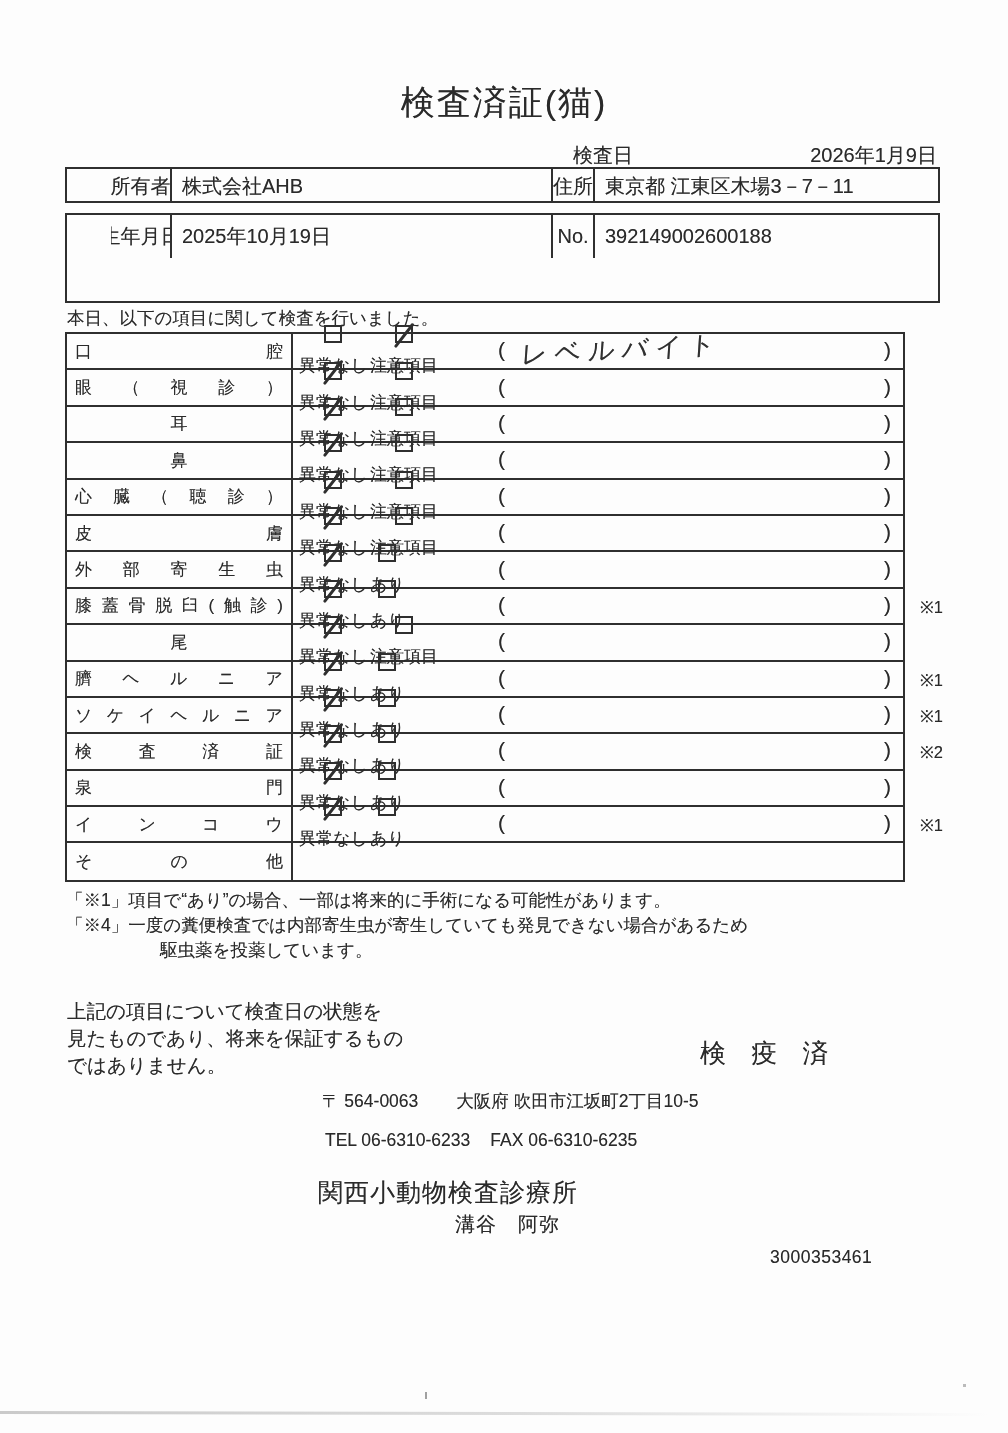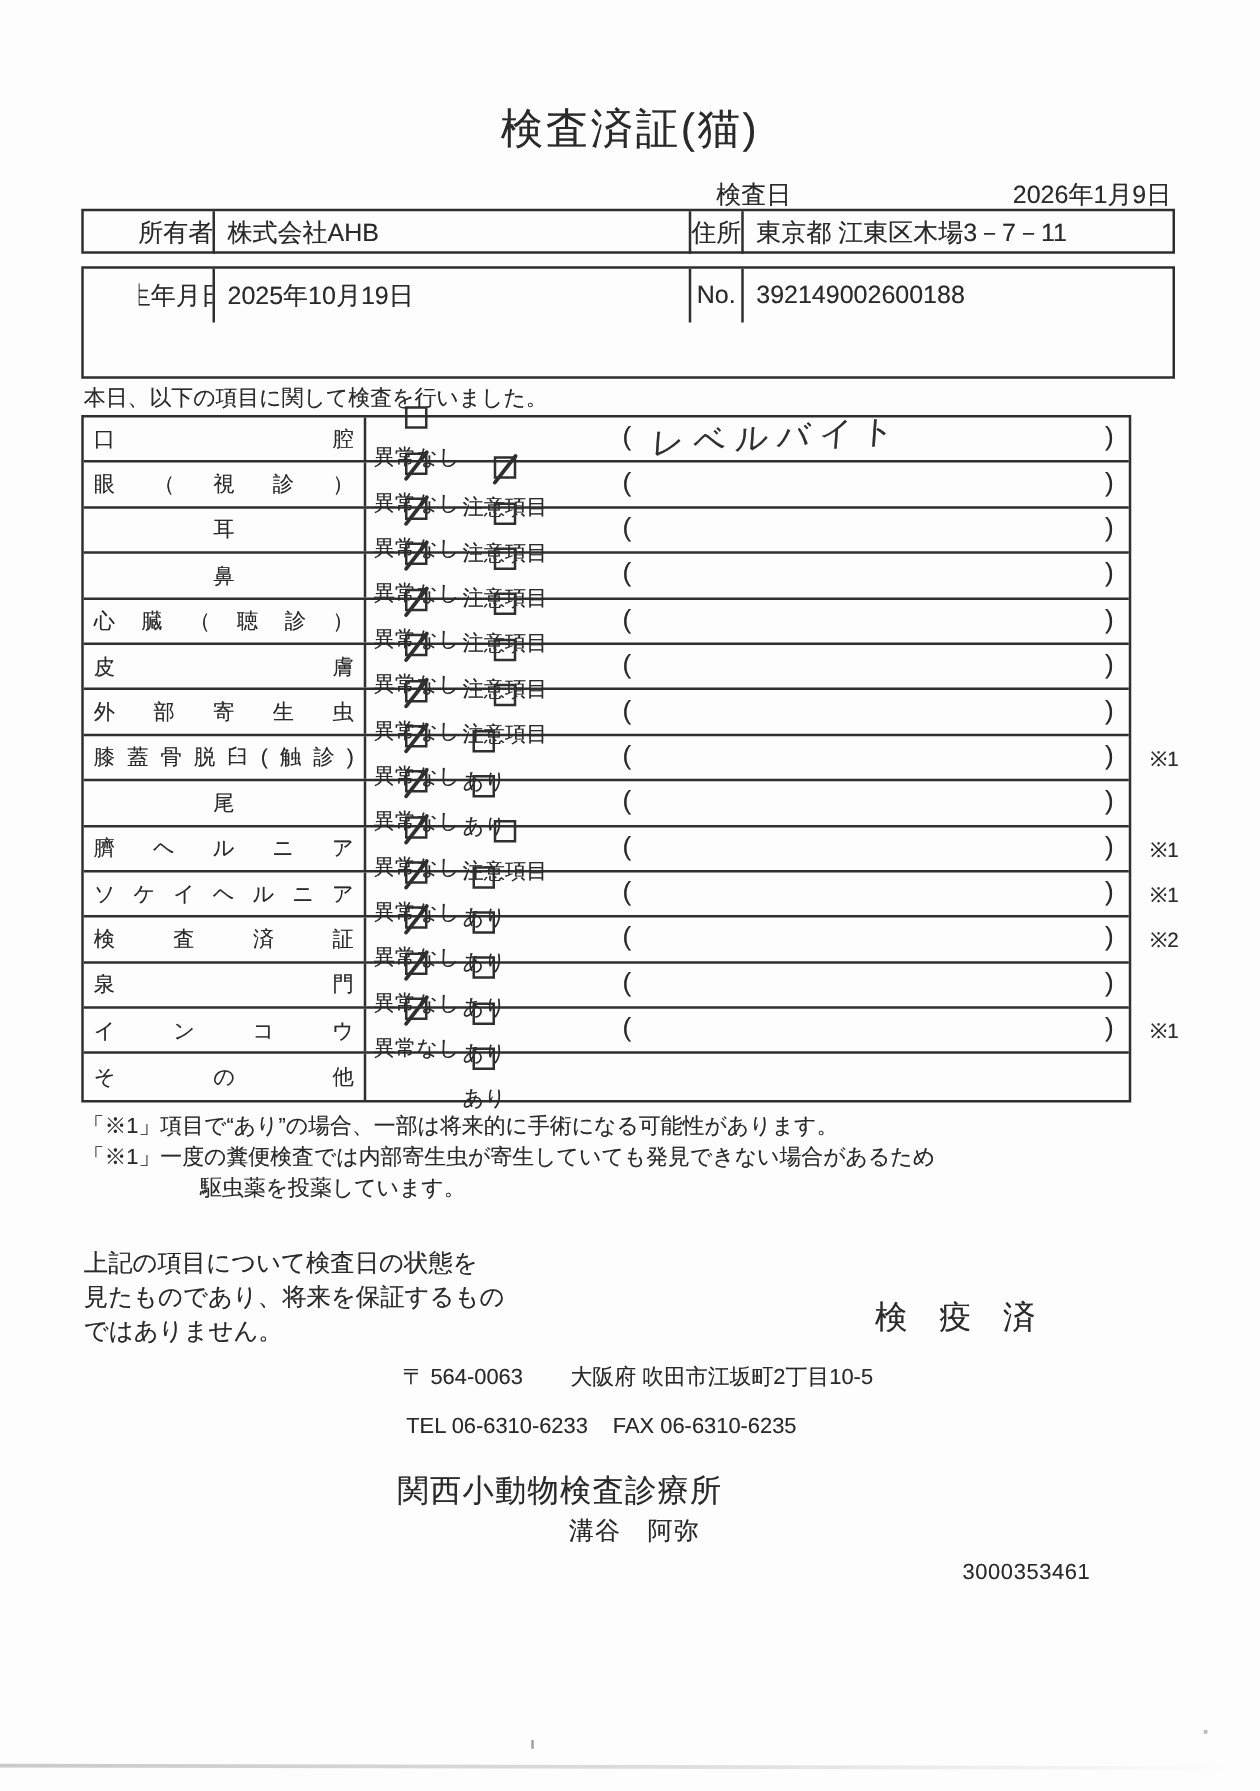--- a/index.html
+++ b/index.html
@@ -37,21 +37,21 @@
   .exam{top:332px;left:65px;width:840px;border:2px solid var(--line);box-sizing:border-box;}
   .trow{display:flex;height:36.4px;border-bottom:2px solid var(--line);box-sizing:border-box;}
   .trow:last-child{border-bottom:none;}
   .trow .lbl{width:226px;border-right:2px solid var(--line);box-sizing:border-box;
     display:flex;align-items:center;padding:0 8px;font-size:17px;flex:none;}
   .trow .lbl span{display:block;width:100%;white-space:nowrap;}
   .trow .lbl span.j{text-align:justify;text-align-last:justify;}
   .trow .lbl span.c{text-align:center;text-align-last:center;}
   .trow .content{position:relative;flex:1;}
   .opt{position:absolute;top:50%;transform:translateY(-50%);display:flex;align-items:center;gap:11px;font-size:17px;white-space:nowrap;flex-direction:column;}
-  .opt1{left:6px;} .opt2{left:77px;margin-top:40px;}
+  .opt1{left:6px;} .opt2{left:77px;}
   .cb{position:relative;width:14px;height:14px;border:2px solid var(--line);box-sizing:content-box;flex:none;}
   .cb .slash{display:none;}
   .cb.checked .slash{display:block;position:absolute;width:30px;height:2.6px;background:var(--line);
     left:-8px;top:7px;transform:rotate(-52deg);border-radius:2px;}
   .paren{position:absolute;top:50%;transform:translateY(-54%);font-size:21px;font-weight:300;}
   .paren.open{left:205px;} .paren.close{right:12px;}
   .note{position:absolute;left:228px;top:-2px;font-size:26px;letter-spacing:7px;font-weight:400;
     transform:rotate(-3deg) skewX(-7deg);color:#303030;white-space:nowrap;}
   .mark{position:absolute;right:-40px;top:50%;transform:translateY(-50%);font-size:16.5px;white-space:nowrap;}
   
@@ -414,21 +414,21 @@
     <div class="trow">
       <div class="lbl">
           <span class="j">その他</span>
         </div>
       <div class="content"></div>
     </div>
   </div>
 
   <div class="abs footnotes">
     <div>「※1」項目で“あり”の場合、一部は将来的に手術になる可能性があります。</div>
-    <div>「※1」一度の糞便検査では内部寄生虫が寄生していても発見できない場合があるため</div>
+    <div>「※4」一度の糞便検査では内部寄生虫が寄生していても発見できない場合があるため</div>
     <div class="indent">駆虫薬を投薬しています。</div>
   </div>
 
   <div class="abs disclaimer">
     <div>上記の項目について検査日の状態を</div>
     <div>見たものであり、将来を保証するもの</div>
     <div>ではありません。</div>
   </div>
 
   <div class="abs stamp">検 疫 済</div>

